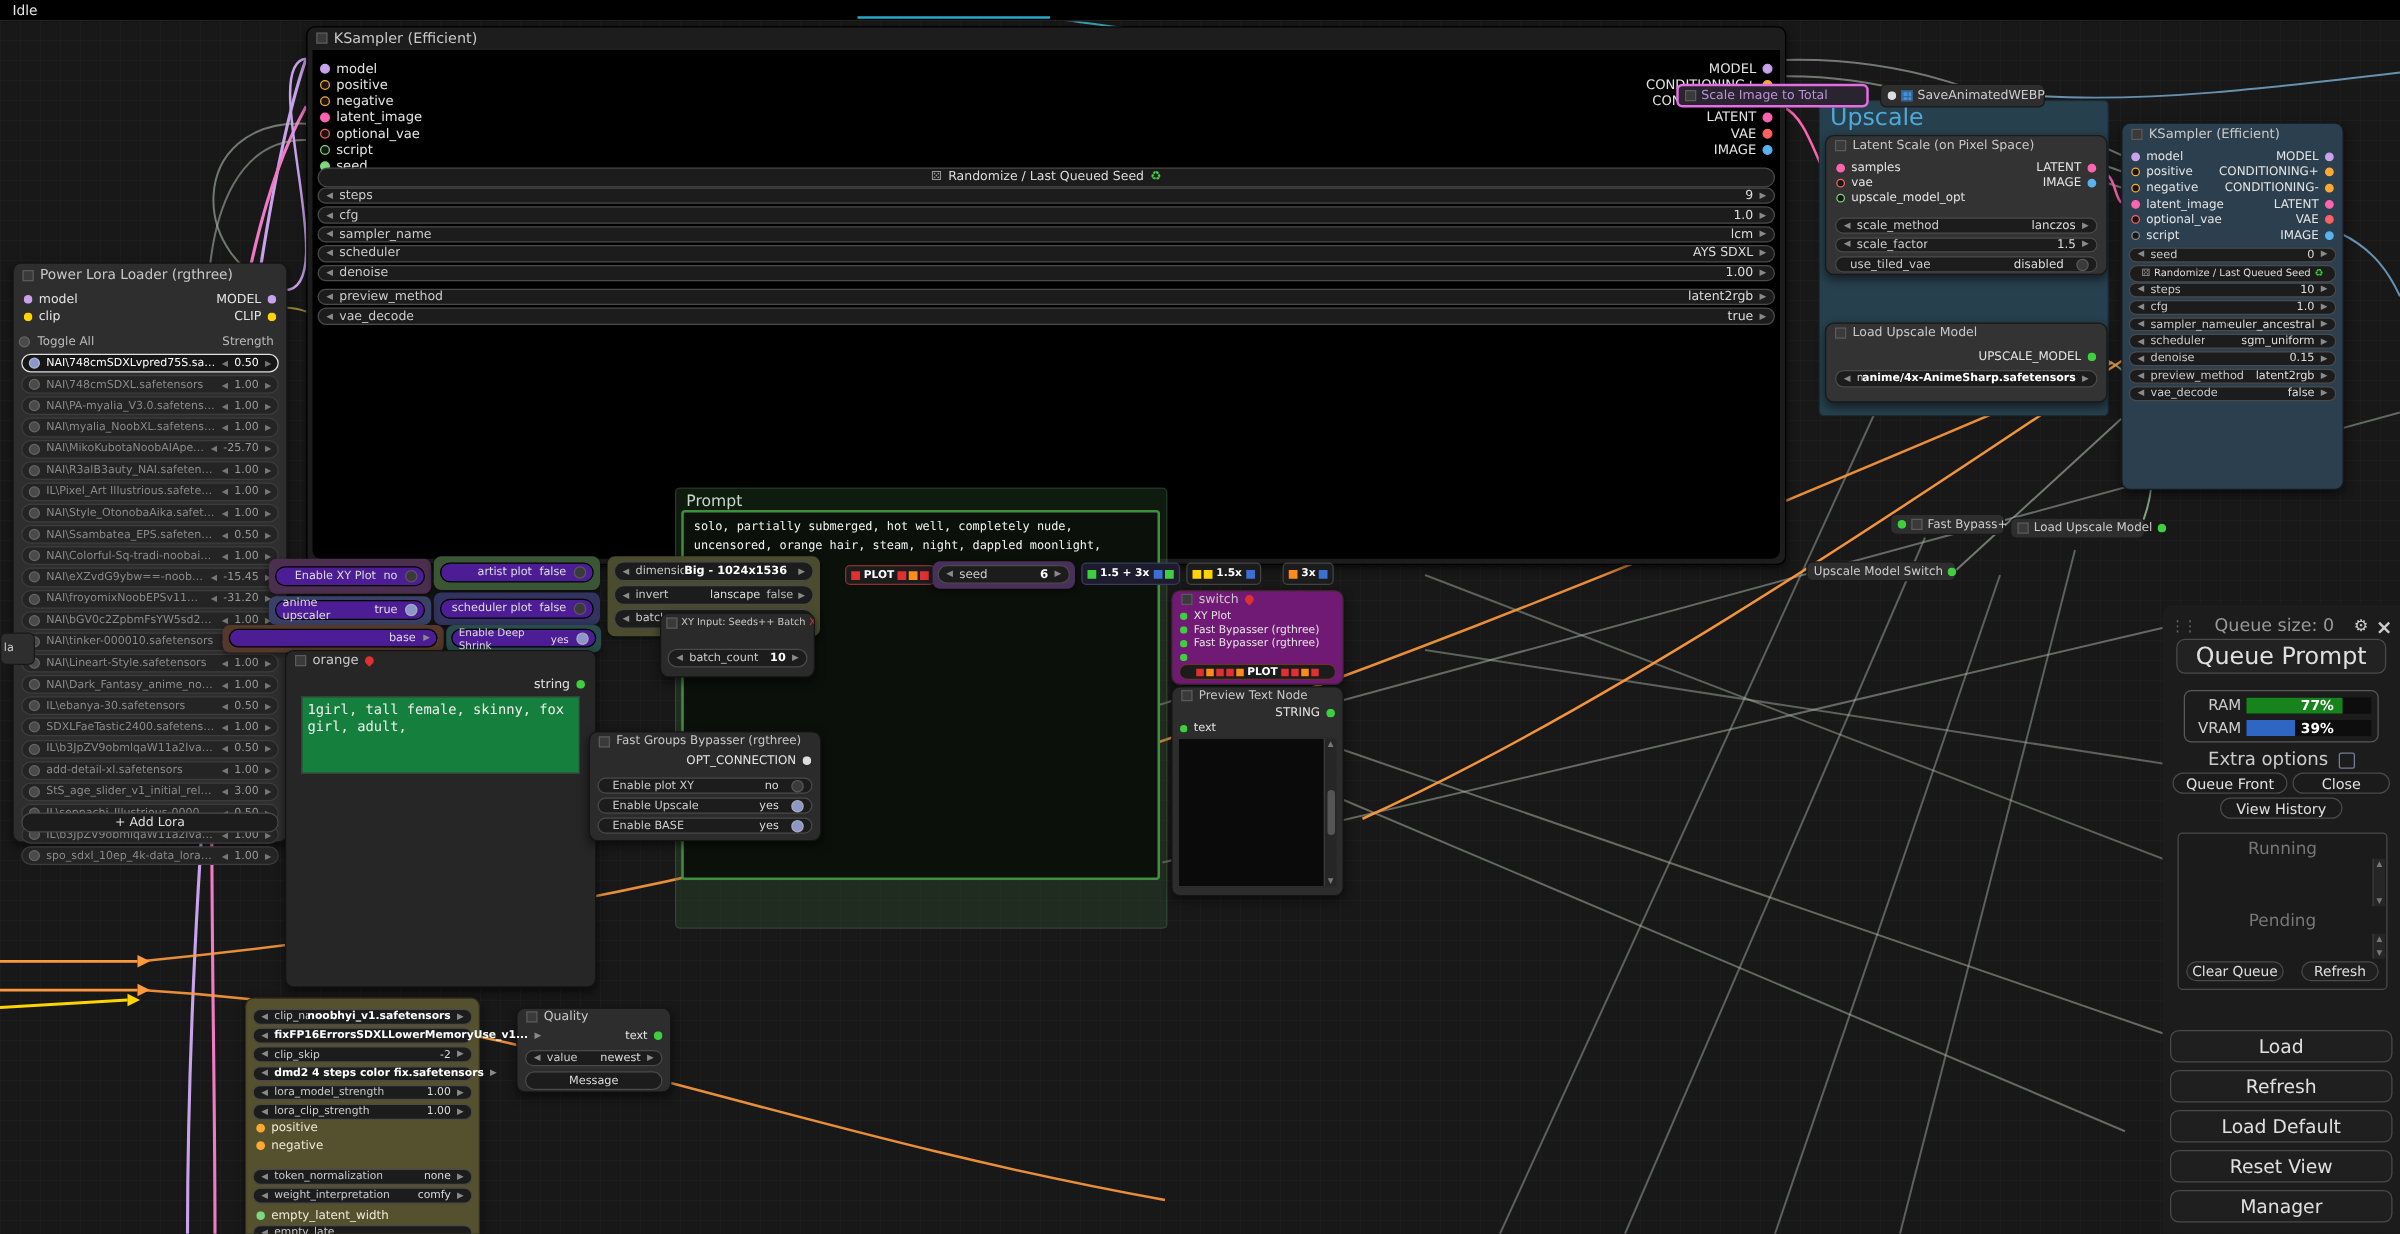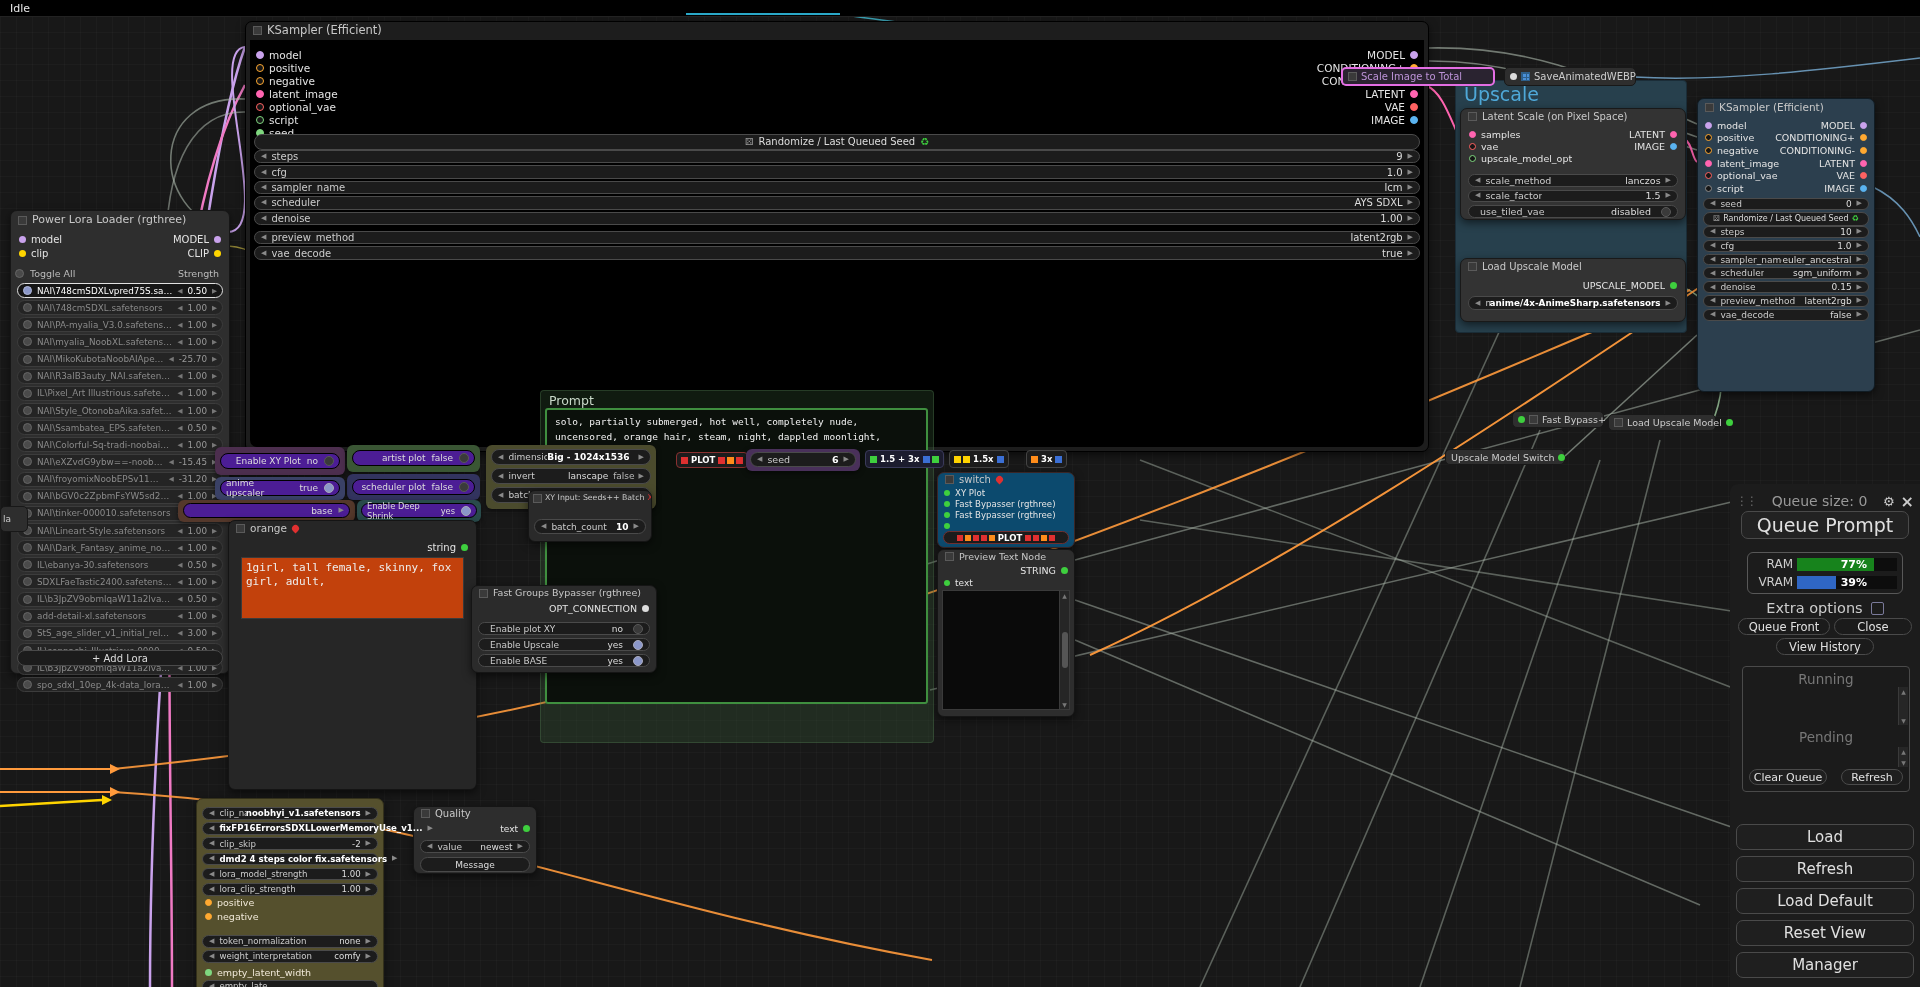--- a/index.html
+++ b/index.html
@@ -46,21 +46,21 @@
   .csq{width:7px;height:7px;flex:0 0 auto;}
   .chip .clab{font-size:8.5px;font-weight:bold;color:#fff;white-space:nowrap;}
   .sb-btn{background:#1f1f1f;border:1px solid #4a4a4a;border-radius:7px;color:#e0e0e0;display:flex;align-items:center;justify-content:center;box-sizing:border-box;}
   .scrollcol{position:absolute;width:10px;background:#262626;border-left:1px solid #3a3a3a;color:#777;font-size:6px;display:flex;flex-direction:column;justify-content:space-between;align-items:center;padding:1px 0;box-sizing:border-box;}
   .gbar{position:relative;flex:1;height:13px;background:#0d0d0d;overflow:hidden;}
   .gbar .fill{position:absolute;left:0;top:0;bottom:0;}
   .gbar .pct{position:absolute;left:0;right:30%;top:0;bottom:0;display:flex;align-items:center;justify-content:flex-end;font-size:11px;font-weight:bold;color:#fff;}
   .collbar{position:absolute;height:18px;background:#2e2e2e;border:1px solid #181818;border-radius:5px;display:flex;align-items:center;gap:4px;padding:0 5px;font-size:10px;color:#ccc;z-index:3;box-sizing:border-box;white-space:nowrap;}
   .gridicon{width:9px;height:9px;background:#4a90d9;border:1px solid #2e5f8a;box-sizing:border-box;
             background-image:linear-gradient(#2e5f8a 1px,transparent 1px),linear-gradient(90deg,#2e5f8a 1px,transparent 1px);background-size:4px 4px;flex:0 0 auto;}
-  .prebox{background:#c2410c;border:1px solid #3a3a3a;font-family:"DejaVu Sans Mono",monospace;color:#eee;white-space:pre-wrap;word-break:break-word;box-sizing:border-box;padding:3px 4px;overflow:hidden;}
+  .prebox{background:#15803d;border:1px solid #3a3a3a;font-family:"DejaVu Sans Mono",monospace;color:#eee;white-space:pre-wrap;word-break:break-word;box-sizing:border-box;padding:3px 4px;overflow:hidden;}
 </style>
 </head>
 <body>
 
 <svg id="links" width="1920" height="987">
   <g fill="none">
     <path d="M150,990 C150,640 200,170 245,47" stroke="#c9a2ec" stroke-width="2.5"></path>
     <path d="M172,990 C172,660 148,260 245,85" stroke="#f07ac4" stroke-width="2.5"></path>
     <path d="M228,232 C275,232 205,50 245,47" stroke="#c9a2ec" stroke-width="2"></path>
     <path d="M228,246 C300,250 255,340 248,430" stroke="#e8d44d" stroke-width="1.5" opacity="0.6"></path>
@@ -804,21 +804,21 @@
       <span class="knob on"></span>
     </div>
       <div class="pill" style="height:13px;font-size:9px;gap:5px;">
       <span class="wlab">Enable BASE</span>
       <span class="wval">yes</span>
       <span class="knob on"></span>
     </div>
     </div>
 </div>
 
-<div class="node" style="left:937px;top:472px;width:136px;height:74px;background:#0c4a6e;border:1px solid #3a2626;z-index:3;">
+<div class="node" style="left:937px;top:472px;width:136px;height:74px;background:#701a75;border:1px solid #3a2626;z-index:3;">
   <div class="ntitle" style="height:13px;">
     <span class="sq"></span>
     <span style="font-size:10px;">switch</span>
     <span class="pin"></span>
   </div>
   <div class="abs" style="left:6px;top:15px;">
       <div class="prow" style="height:10.8px;font-size:8.6px;">
       <span class="dot sm" style="background:#3ecf3e;width:6px;height:6px;"></span>
       <span>XY Plot</span>
     </div>

